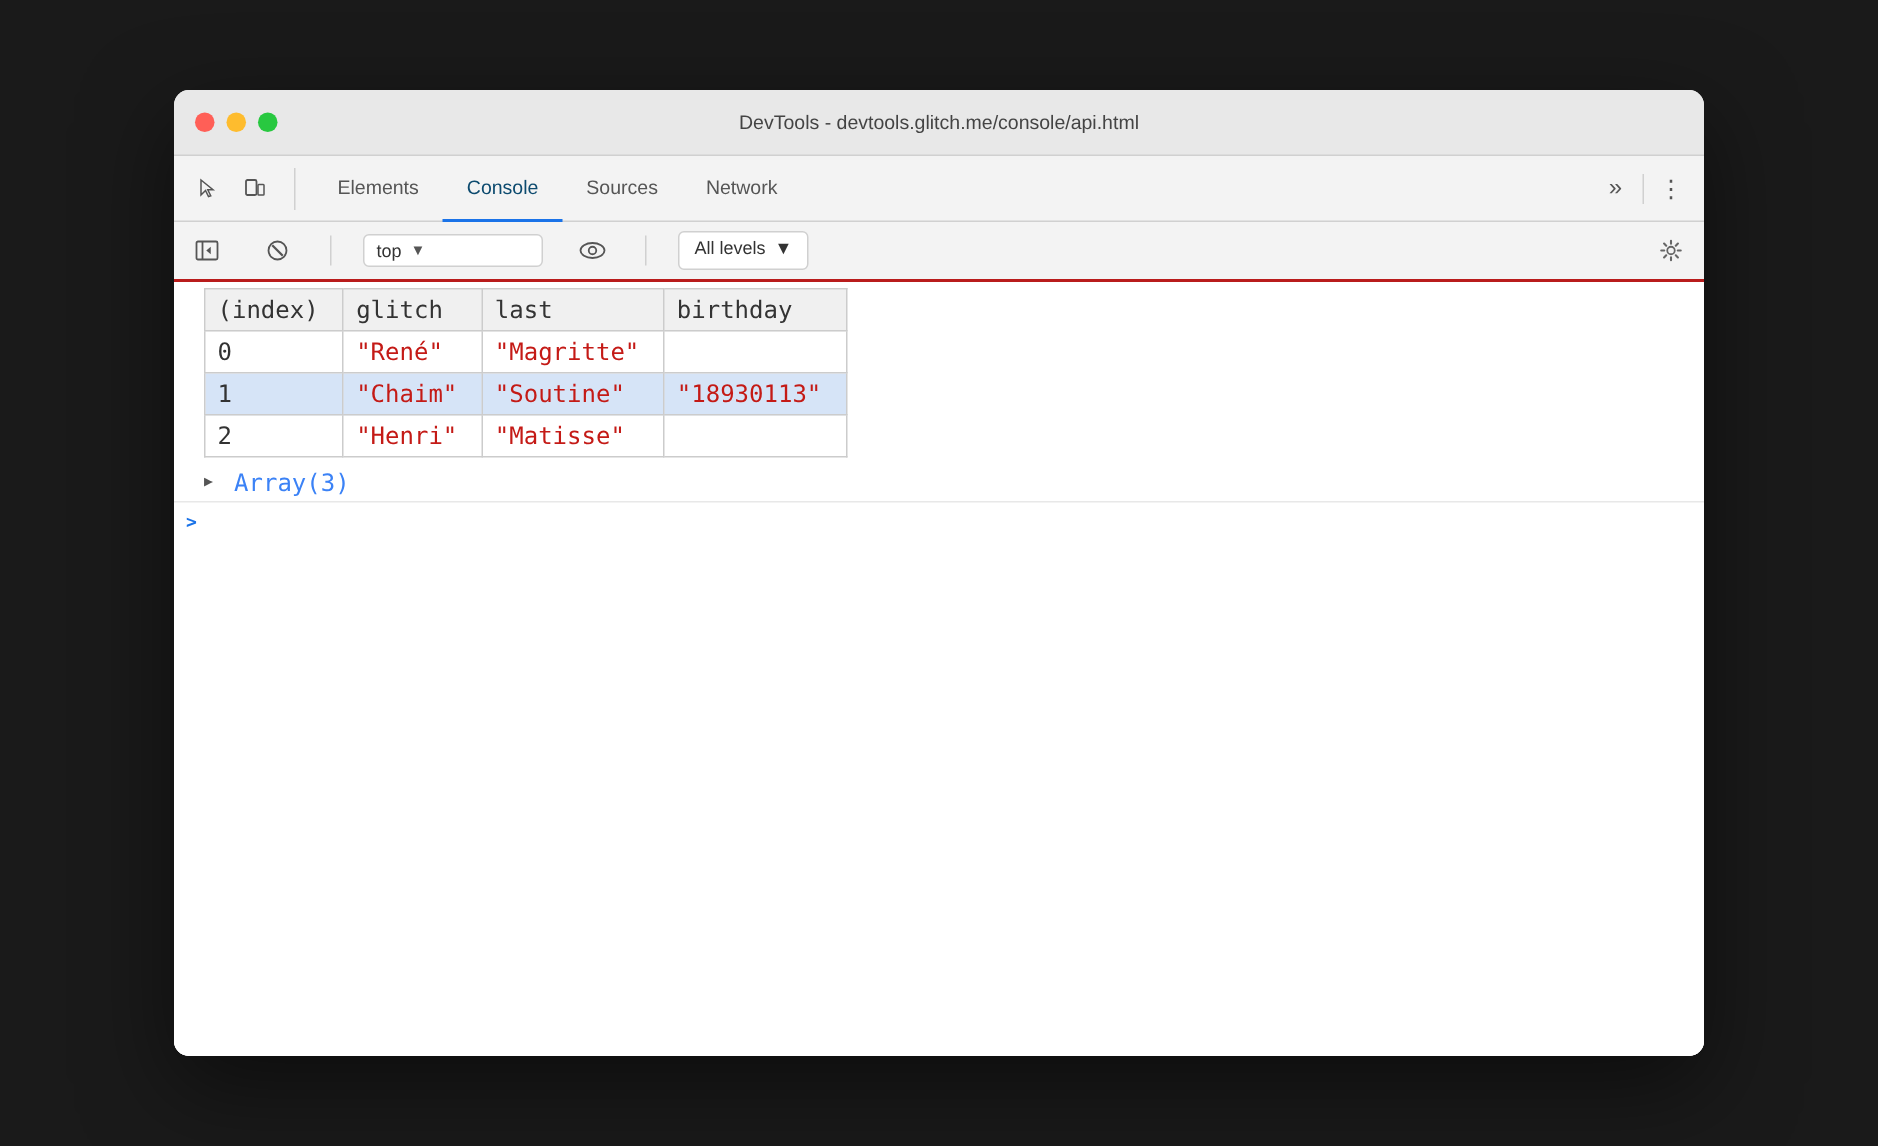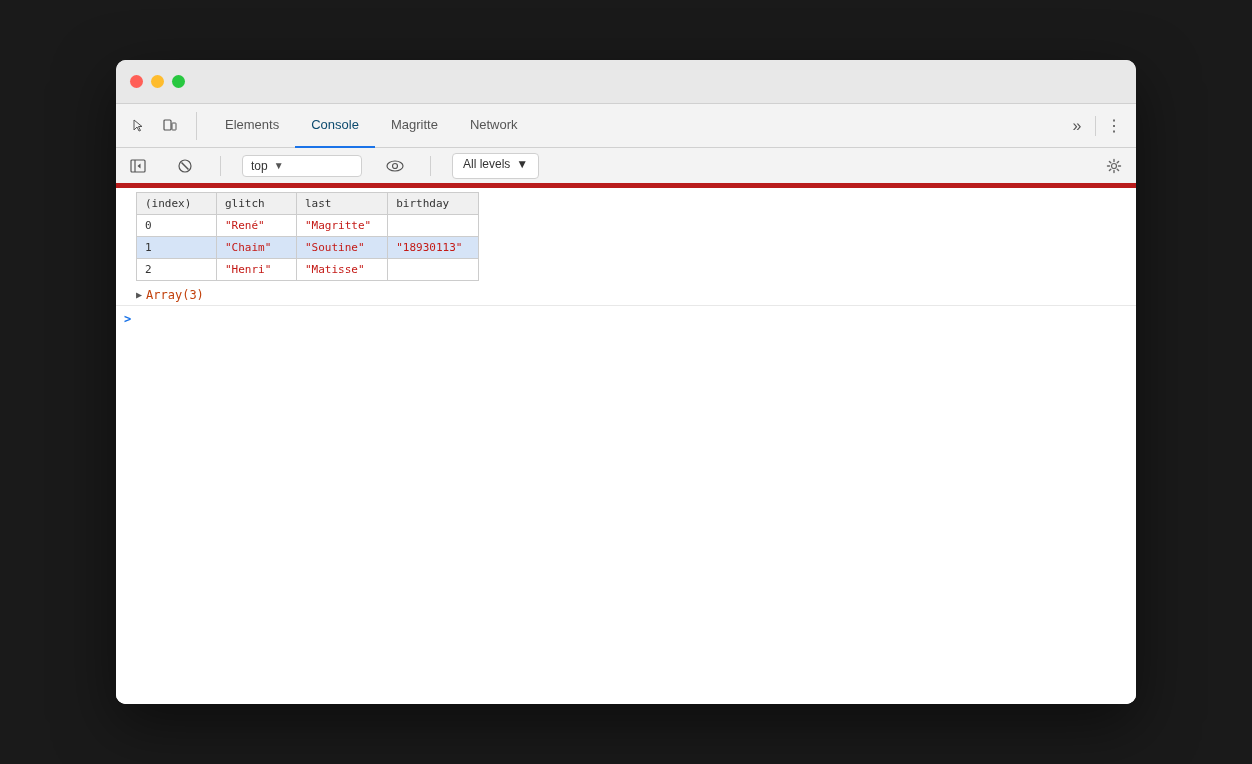--- a/index.html
+++ b/index.html
@@ -111,21 +111,21 @@
       justify-content: center;
       cursor: pointer;
       color: #555;
       font-size: 16px;
       border-radius: 4px;
     }
     .toolbar {
       display: flex;
       align-items: center;
       padding: 6px 8px;
-      border-bottom: 5px solid #b91c1c;
+      border-bottom: 2px solid #b91c1c;
       background: #f3f3f3;
       gap: 19px;
       flex-shrink: 0;
       height: 40px;
     }
     .toolbar-btn {
       width: 28px;
       height: 28px;
       display: flex;
       align-items: center;
@@ -217,21 +217,21 @@
       font-size: 11px;
       font-family: 'Menlo', 'Monaco', monospace;
       text-decoration: underline;
       cursor: pointer;
     }
     .console-table-wrapper {
       padding: 4px 12px 4px 20px;
     }
     .console-table {
       border-collapse: collapse;
-      font-size: 11px;
+      font-size: 16px;
       font-family: 'Menlo', 'Monaco', monospace;
     }
     .console-table th {
       background: #f0f0f0;
       border: 1px solid #ccc;
       padding: 4px 16px 4px 8px;
       text-align: left;
       font-weight: 400;
       color: #333;
       min-width: 80px;
@@ -258,22 +258,23 @@
       cursor: pointer;
     }
     .array-expand {
       color: #555;
       margin-right: 4px;
       font-size: 10px;
       cursor: pointer;
     }
     .array-text {
       font-family: 'Menlo', 'Monaco', monospace;
-      font-size: 12px;
-      color: #c2410c;
+      font-size: 16px;
+      color: #3b82f6;
+      margin-left: 10px;
     }
     .console-input-row {
       display: flex;
       align-items: center;
       padding: 6px 8px;
       border-top: 1px solid #e8e8e8;
       background: white;
     }
     .console-prompt {
       color: #1a73e8;
@@ -291,20 +292,21 @@
 <body>
 
 <div class="window">
 
   <div class="titlebar">
     <div class="traffic-lights">
       <div class="traffic-light close"></div>
       <div class="traffic-light minimize"></div>
       <div class="traffic-light maximize"></div>
     </div>
+    <span class="titlebar-title">DevTools - devtools.glitch.me/console/api.html</span>
   </div>
 
   <div class="devtools">
 
     <div class="tabs-bar">
       <div class="tab-icons">
         <div class="icon-btn">
           <svg width="16" height="16" viewBox="0 0 16 16" fill="none">
             <path d="M4 2 L4 12 L7 9 L9 13 L10.5 12.5 L8.5 8.5 L12 8.5 Z" stroke="#555" stroke-width="1" fill="none"></path>
           </svg>
@@ -318,21 +320,21 @@
       </div>
 
       <div class="tabs">
         <div class="tab">
           <span>Elements</span>
         </div>
         <div class="tab active">
           <span>Console</span>
         </div>
         <div class="tab">
-          <span>Magritte</span>
+          <span>Sources</span>
         </div>
         <div class="tab">
           <span>Network</span>
         </div>
       </div>
 
       <div class="tab-more">»</div>
       <div style="width:1px; height:20px; background:#d0d0d0; margin:0 4px;"></div>
       <div class="tab-menu">⋮</div>
     </div>

